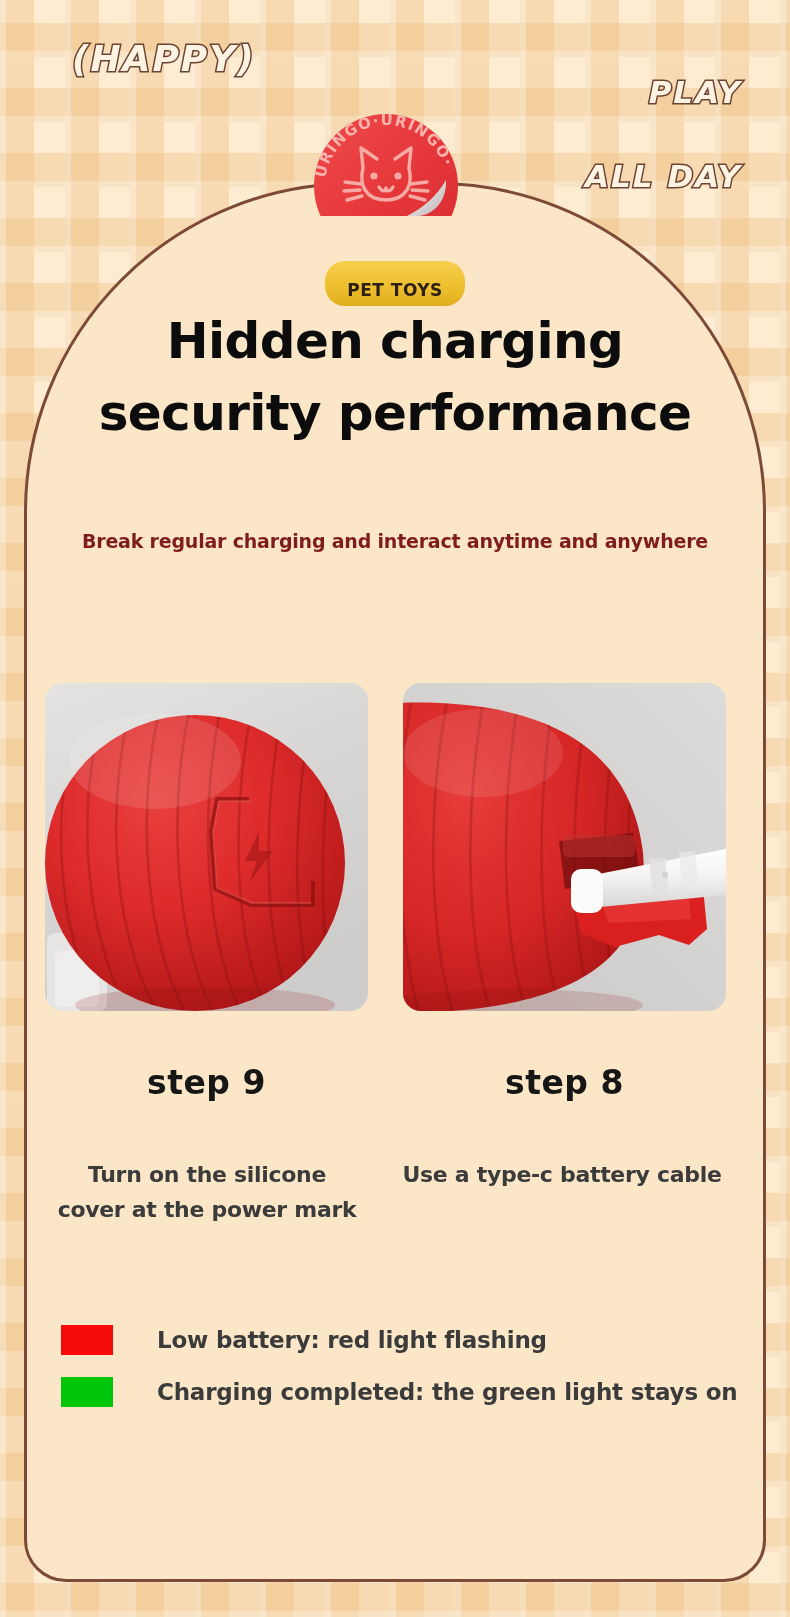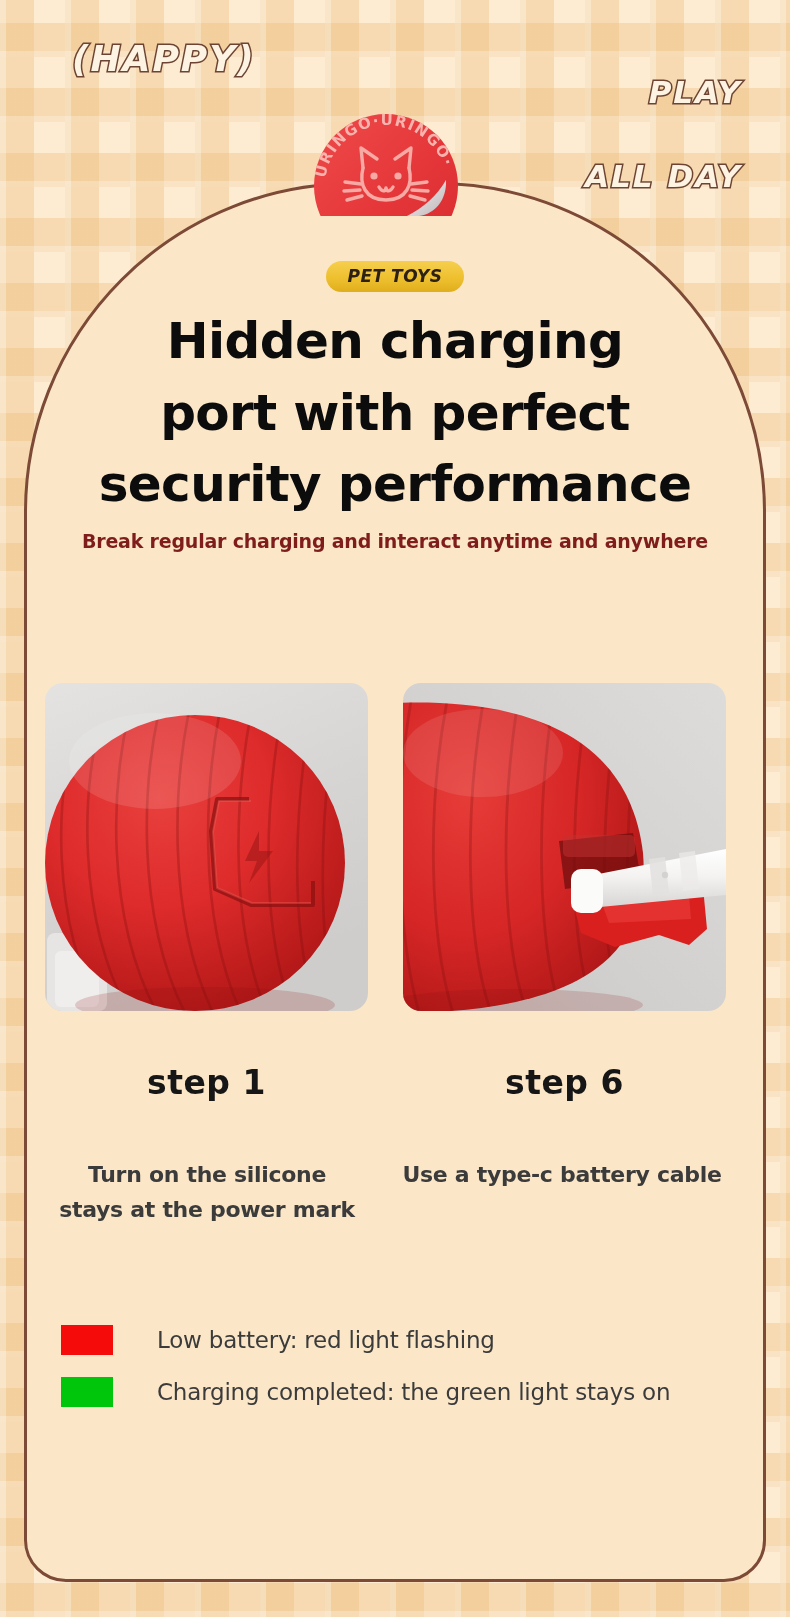--- a/index.html
+++ b/index.html
@@ -99,24 +99,23 @@
     left: 0;
     width: 100%;
     text-align: center;
   }
   #pet-toys-badge {
     display: inline-block;
     background: linear-gradient(180deg, #f6cf4e 0%, #eec02f 55%, #e0ae1d 100%);
     color: #2c2114;
     font-family: "DejaVu Sans", sans-serif;
     font-weight: 700;
-    font-style: italic;
     font-size: 17px;
     letter-spacing: 0.5px;
-    padding: 5px 22px 6px;
+    padding: 19px 22px 6px;
     border-radius: 20px;
   }
 
   
   #headline {
     position: absolute;
     top: 112px;
     left: 0;
     width: 100%;
     text-align: center;
@@ -196,21 +195,21 @@
     margin-bottom: 22px;
   }
   .legend-swatch {
     width: 52px;
     height: 30px;
     flex: 0 0 auto;
   }
   .legend-text {
     margin-left: 44px;
     font-family: "DejaVu Sans", sans-serif;
-    font-weight: 400;
+    font-weight: 700;
     font-size: 23px;
     color: #3b3b3b;
     letter-spacing: -0.2px;
     white-space: nowrap;
   }
 </style>
 </head>
 <body>
 
 <div id="plaid-bg"></div>
@@ -263,21 +262,20 @@
 </div>
 
 <div id="card" style="border-color: rgb(124, 74, 54); background: rgb(251, 231, 200);">
 
   <div id="badge-row">
     <span id="pet-toys-badge">PET TOYS</span>
   </div>
 
   <div id="headline">
     <div>Hidden charging</div>
-    <div>port with perfect</div>
     <div>security performance</div>
   </div>
 
   <div id="subheadline">Break regular charging and interact anytime and anywhere</div>
 
   <div class="photo" id="photo-1">
     <svg width="323" height="328" viewBox="0 0 323 328">
       <defs>
         <radialGradient id="ball1" cx="38%" cy="28%" r="82%">
           <stop offset="0%" stop-color="#e8403d"></stop>
@@ -377,26 +375,26 @@
         <path d="M 170,196 L 323,166 L 323,212 L 176,226 Z" fill="url(#cable2)"></path>
         <rect x="168" y="186" width="32" height="44" rx="10" fill="#fbfbfa"></rect>
         <path d="M 246,176 L 262,174 L 266,210 L 250,212 Z" fill="#e3e1df" opacity="0.85"></path>
         <path d="M 276,170 L 292,168 L 296,206 L 280,208 Z" fill="#eceae8" opacity="0.7"></path>
         <circle cx="262" cy="192" r="3.2" fill="#cfcdcb" opacity="0.8"></circle>
       </g>
       <ellipse cx="110" cy="322" rx="130" ry="16" fill="#840f0f" opacity="0.16"></ellipse>
     </svg>
   </div>
 
-  <div class="step-title" id="step-title-1">step 1</div>
-  <div class="step-title" id="step-title-2">step 6</div>
+  <div class="step-title" id="step-title-1">step 9</div>
+  <div class="step-title" id="step-title-2">step 8</div>
 
   <div class="step-desc" id="step-desc-1">
     <div>Turn on the silicone</div>
-    <div>stays at the power mark</div>
+    <div>cover at the power mark</div>
   </div>
   <div class="step-desc" id="step-desc-2">
     <div>Use a type-c battery cable</div>
   </div>
 
   <div id="legend">
     <div class="legend-row">
       <span class="legend-swatch" id="swatch-red" style="background: rgb(246, 11, 11);"></span>
       <span class="legend-text">Low battery: red light flashing</span>
     </div>

